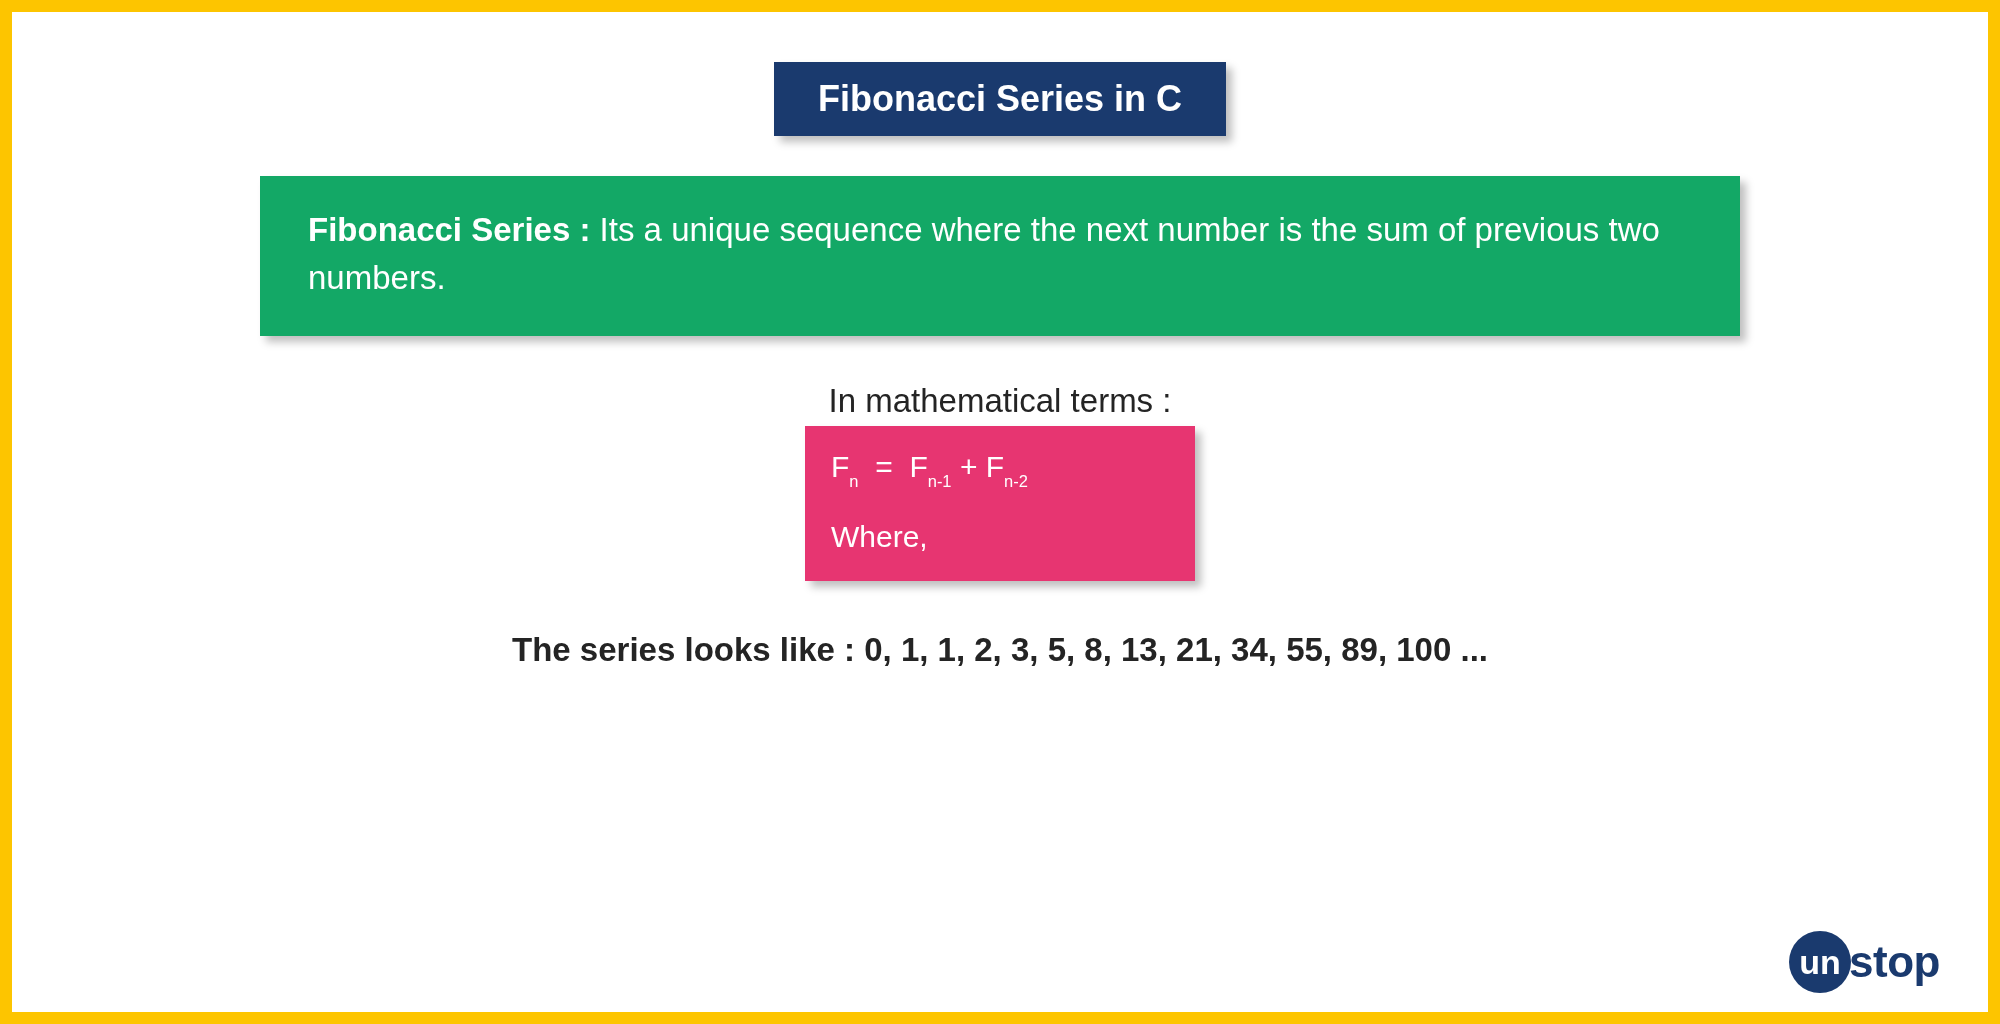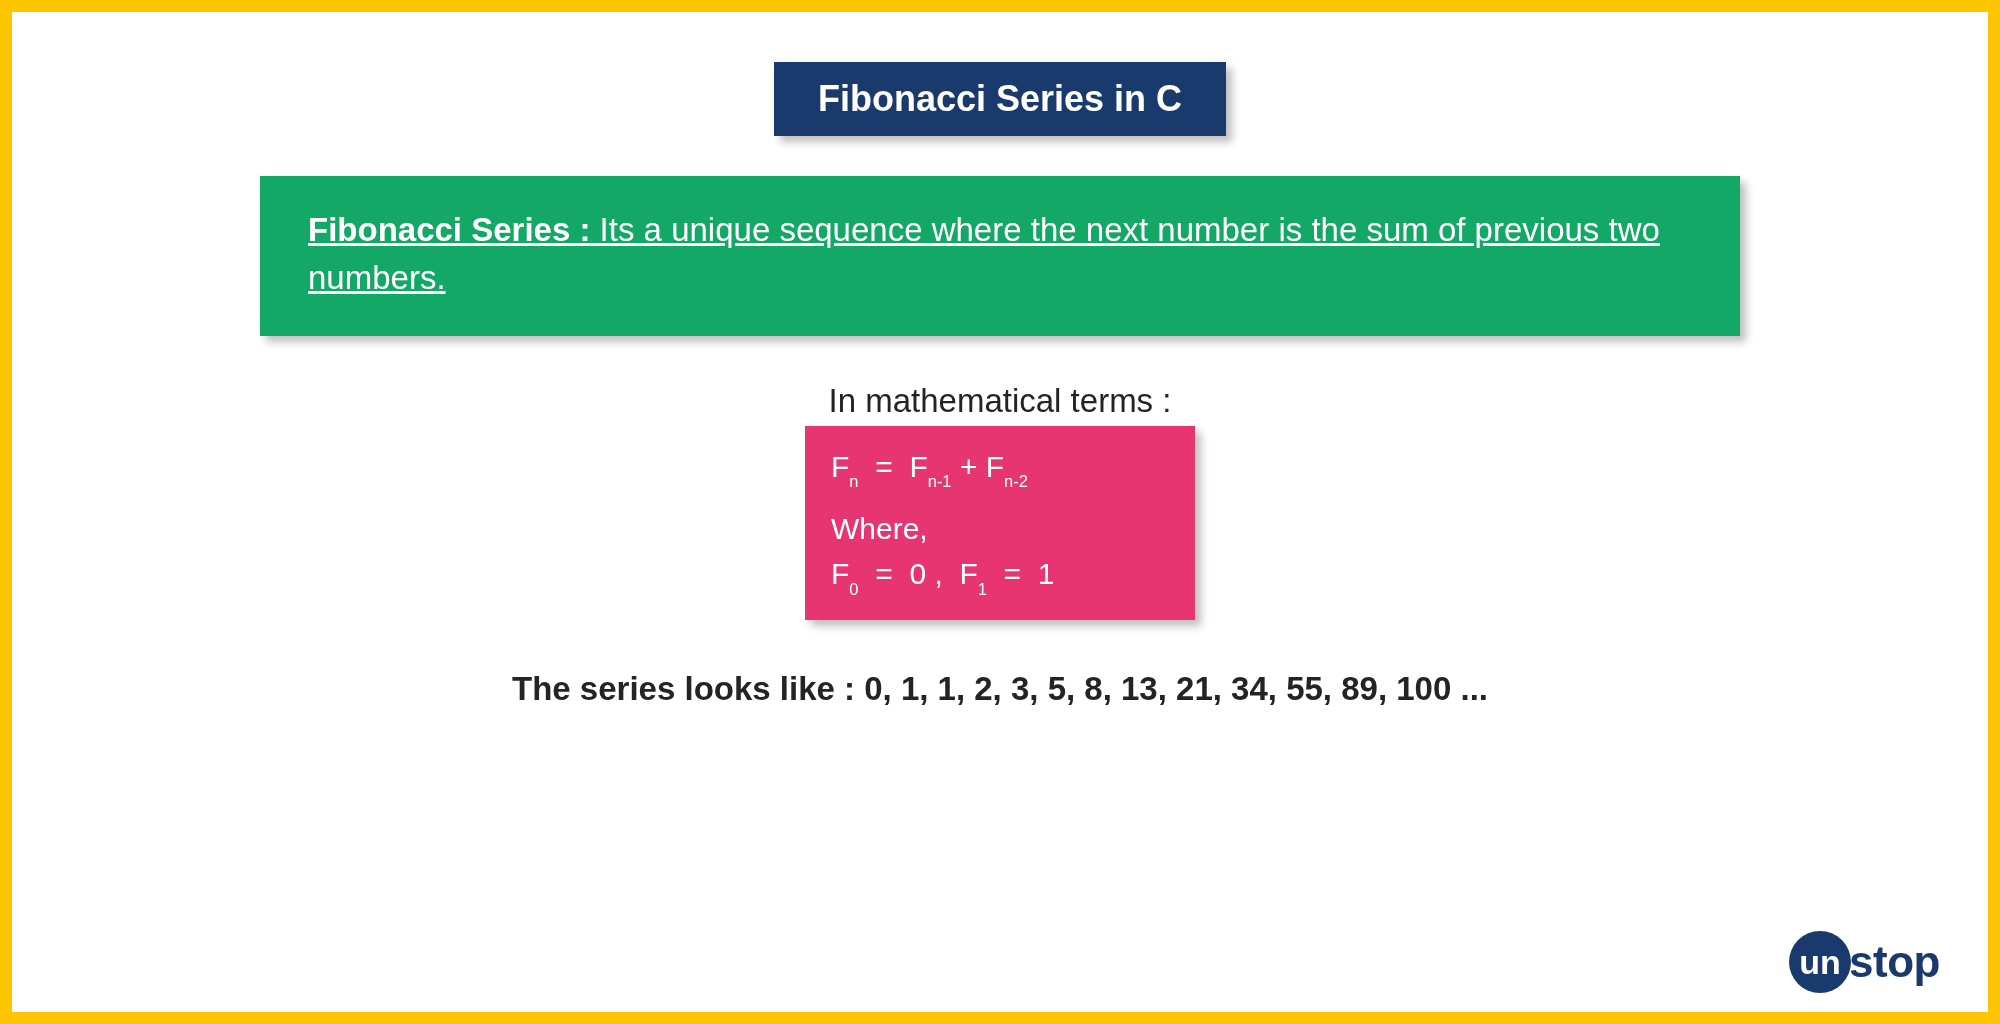--- a/index.html
+++ b/index.html
@@ -45,21 +45,20 @@
     box-shadow: 6px 6px 8px rgba(0,0,0,0.25);
     font-size: 33px;
     line-height: 1.45;
     margin-bottom: 46px;
   }
   .definition-box .def-label {
     font-weight: 700;
   }
   .definition-box p {
     margin-bottom: 34px;
-    text-decoration: underline;
   }
   .definition-box p:last-child {
     margin-bottom: 0;
   }
   .math-label {
     color: #242424;
     font-size: 33px;
     font-weight: 400;
     margin-bottom: 6px;
   }
@@ -74,21 +73,21 @@
     margin-bottom: 50px;
     text-align: left;
   }
   .formula-box .sub {
     font-size: 0.55em;
     vertical-align: sub;
     position: relative;
     top: 0.2em;
   }
   .formula-line1 {
-    margin-bottom: 16px;
+    margin-bottom: 24px;
   }
   .series-line {
     color: #242424;
     font-size: 33px;
     font-weight: 700;
   }
   .logo {
     position: absolute;
     right: 48px;
     bottom: 19px;
@@ -130,23 +129,20 @@
       </p>
     </div>
 
     <div class="math-label">In mathematical terms :</div>
 
     <div class="formula-box">
       <div class="formula-line1">
         F<span class="sub">n</span>&nbsp;&nbsp;=&nbsp;&nbsp;F<span class="sub">n-1</span>&nbsp;+&nbsp;F<span class="sub">n-2</span>
       </div>
       <div>Where,</div>
-      <div>
-        F<span class="sub">0</span>&nbsp;&nbsp;=&nbsp;&nbsp;0 ,&nbsp;&nbsp;F<span class="sub">1</span>&nbsp;&nbsp;=&nbsp;&nbsp;1
-      </div>
     </div>
 
     <div class="series-line">
       <span>The series looks like : </span><span>0, 1, 1, 2, 3, 5, 8, 13, 21, 34, 55, 89, 100 ...</span>
     </div>
 
   </div>
 
   <div class="logo">
     <div class="logo-circle">un</div>

